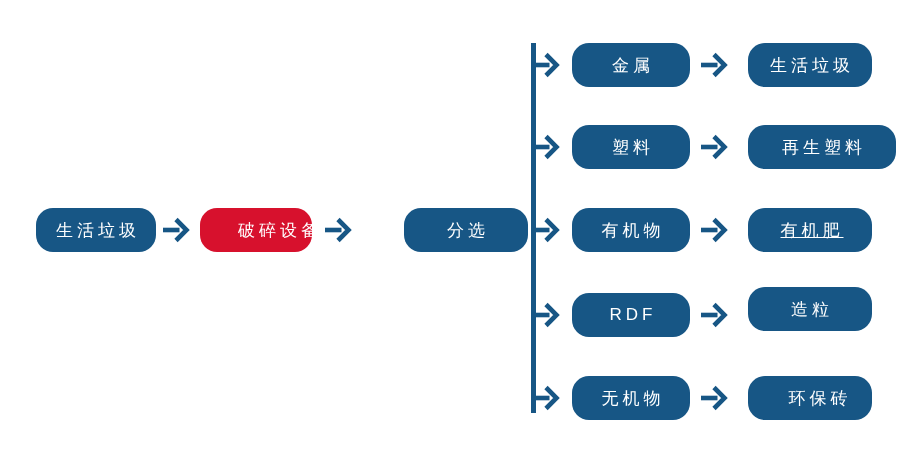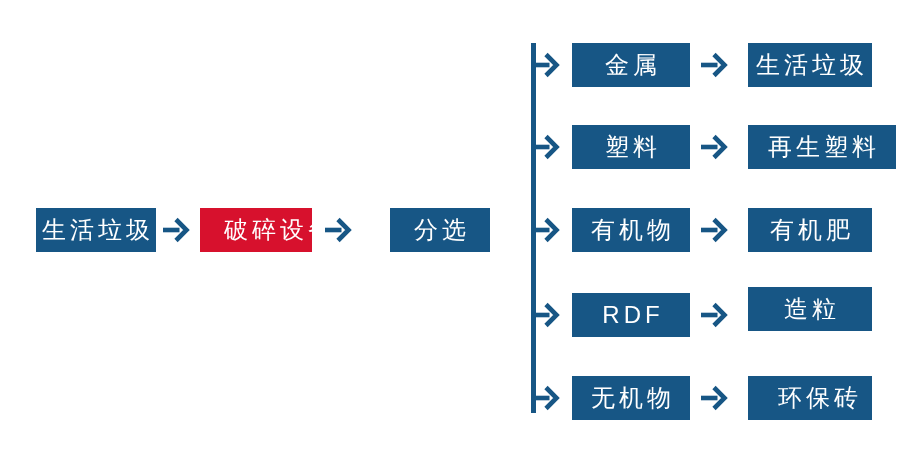--- a/index.html
+++ b/index.html
@@ -13,26 +13,27 @@
     width:900px;height:464px;
     background:var(--background);
     font-family:"Liberation Sans", sans-serif;
     position:relative;overflow:hidden;
   }
   .stage{position:absolute;left:0;top:0;width:900px;height:464px;}
   .node{
     position:absolute;
     display:flex;align-items:center;justify-content:center;
     color:var(--box-text);
-    font-size:24px;
+    font-size:17px;
     letter-spacing:4px;
     padding-left:4px; 
     box-sizing:border-box;
     white-space:nowrap;
     height:44px;
+    border-radius:17px;
   }
   .node.blue{background:var(--primary-blue);}
   .node.red{background:var(--accent-red);padding-left:48px;}
   .arrow{
     position:absolute;width:28px;height:26px;color:var(--primary-blue);
   }
   .arrow svg{display:block;width:28px;height:26px;}
   .vline{
     position:absolute;left:531px;top:43px;width:5px;height:370px;
     background:var(--primary-blue);
@@ -54,21 +55,21 @@
 
   <div class="node red" style="left:200px;top:208px;width:112px;">破碎设备</div>
 
   <div class="arrow" style="left:325px;top:217px">
     <svg viewBox="0 0 28 26" fill="none" stroke="currentColor" stroke-width="4.6">
       <path d="M0 13 H16.5"></path>
         <path d="M13 2.5 L23.5 13 L13 23.5"></path>
     </svg>
   </div>
 
-  <div class="node blue" style="left:390px;top:208px;width:100px;text-align:center;">分选</div>
+  <div class="node blue" style="left:404px;top:208px;width:124px;text-align:center;">分选</div>
 
   <div class="vline"></div>
 
   <div class="arrow" style="left:533px;top:52px">
     <svg viewBox="0 0 28 26" fill="none" stroke="currentColor" stroke-width="4.6">
       <path d="M0 13 H16.5"></path>
         <path d="M13 2.5 L23.5 13 L13 23.5"></path>
     </svg>
   </div>
   <div class="node blue" style="left:572px;top:43px;width:118px;">金属</div>
@@ -101,21 +102,21 @@
         <path d="M13 2.5 L23.5 13 L13 23.5"></path>
     </svg>
   </div>
   <div class="node blue" style="left:572px;top:208px;width:118px;">有机物</div>
   <div class="arrow" style="left:701px;top:217px">
     <svg viewBox="0 0 28 26" fill="none" stroke="currentColor" stroke-width="4.6">
       <path d="M0 13 H16.5"></path>
         <path d="M13 2.5 L23.5 13 L13 23.5"></path>
     </svg>
   </div>
-  <div class="node blue" style="left:748px;top:208px;width:124px;">有机肥</div>
+  <div class="node blue" style="left:748px;top:208px;width:124px;text-decoration:underline;">有机肥</div>
 
   <div class="arrow" style="left:533px;top:302px">
     <svg viewBox="0 0 28 26" fill="none" stroke="currentColor" stroke-width="4.6">
       <path d="M0 13 H16.5"></path>
         <path d="M13 2.5 L23.5 13 L13 23.5"></path>
     </svg>
   </div>
   <div class="node blue" style="left:572px;top:293px;width:118px;">RDF</div>
   <div class="arrow" style="left:701px;top:302px">
     <svg viewBox="0 0 28 26" fill="none" stroke="currentColor" stroke-width="4.6">

